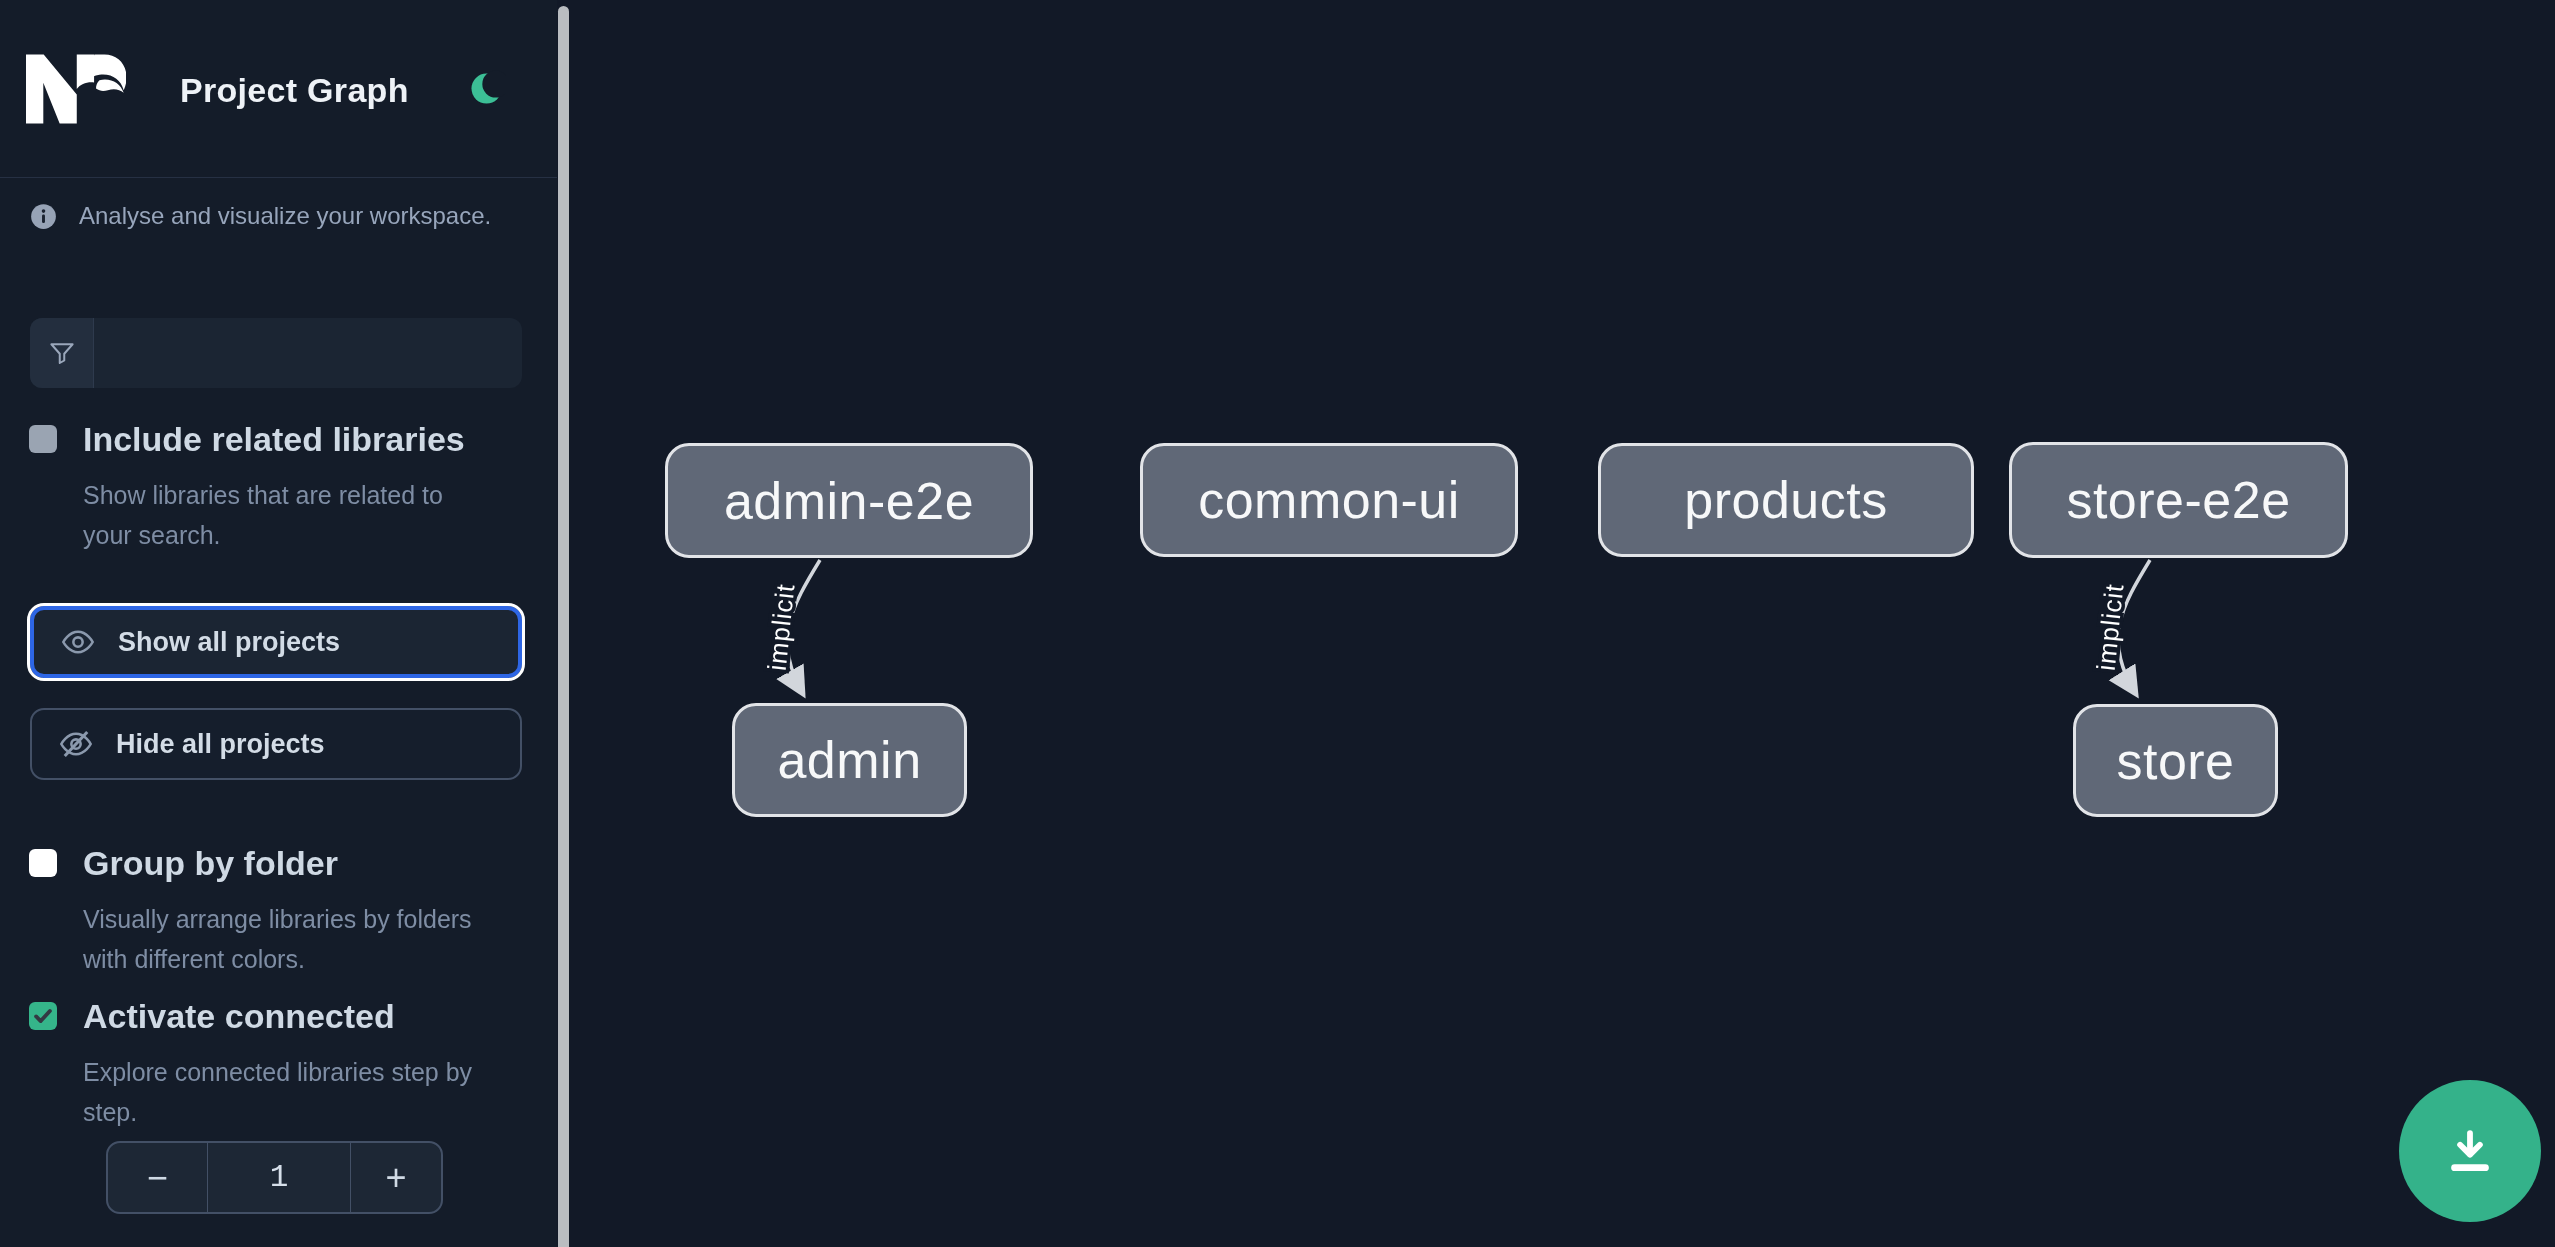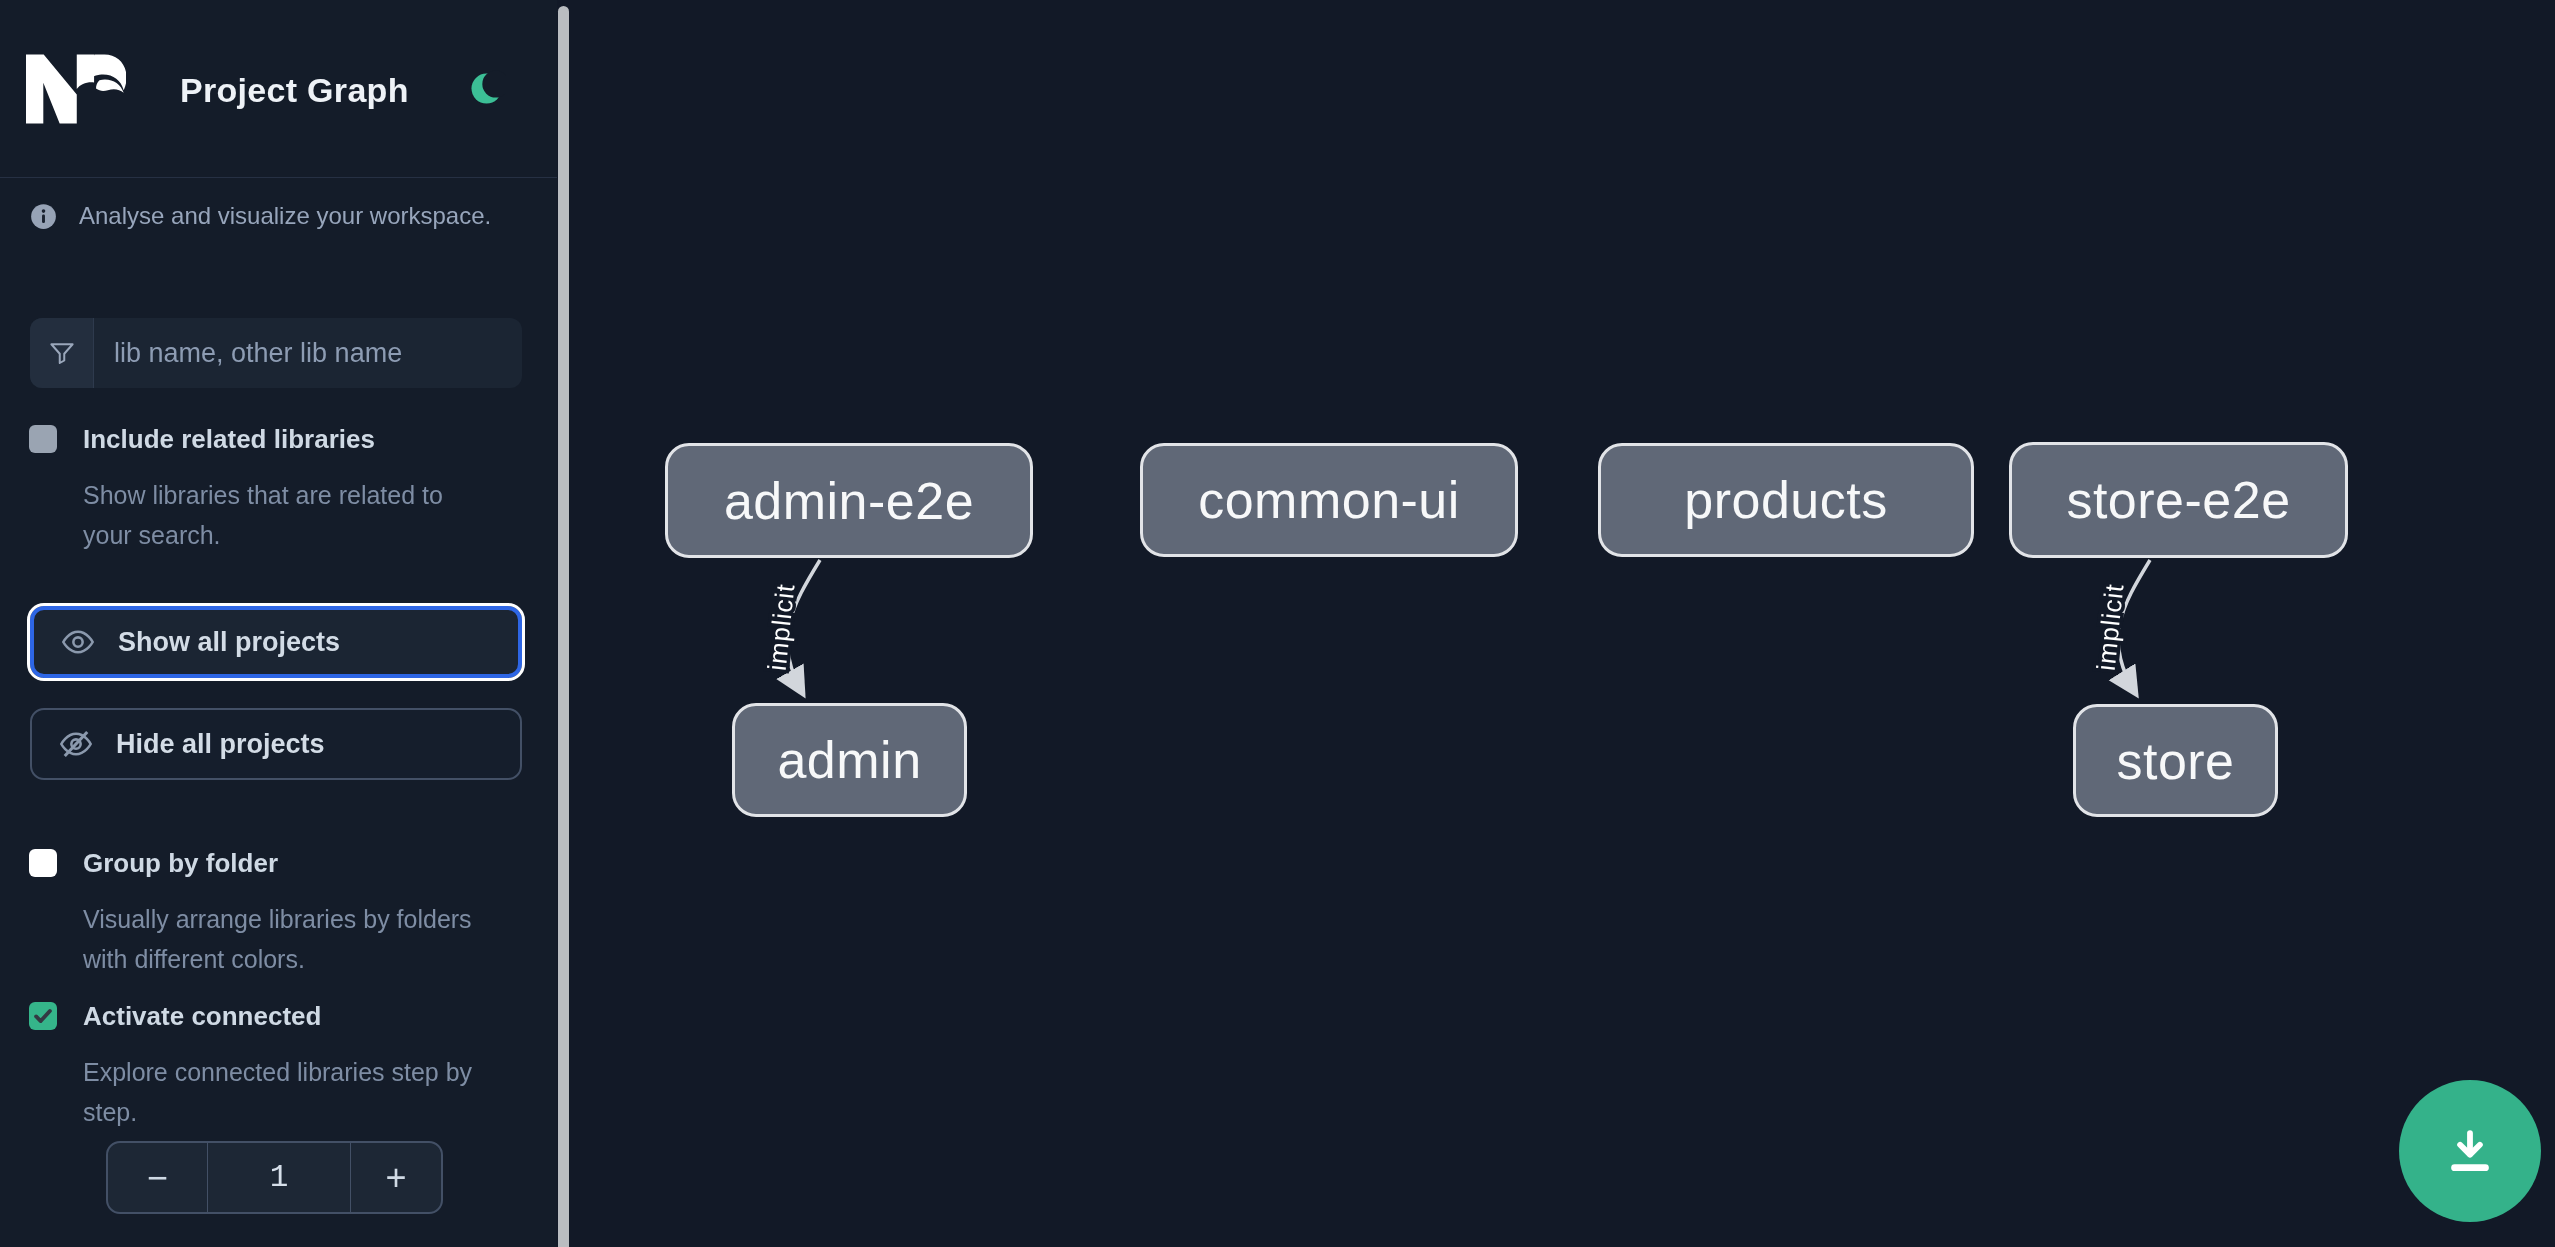--- a/index.html
+++ b/index.html
@@ -48,21 +48,21 @@
 
   .toggle { position:absolute; left:29px; width:500px; }
   .toggle .box {
     position:absolute; left:0; top:1px; width:28px; height:28px; border-radius:6px;
     cursor:pointer;
   }
   .box.muted { background:#9aa4b2; }
   .box.white { background:#ffffff; }
   .box.green { background:#35b58a; display:flex; align-items:center; justify-content:center; }
   .box.green svg { width:22px; height:22px; }
-  .toggle .lbl { margin-left:54px; font-size:26px; font-weight:700; color:#cfd9e4; line-height:30px; }
+  .toggle .lbl { margin-left:54px; font-size:34px; font-weight:700; color:#cfd9e4; line-height:30px; }
   .toggle .desc { margin-left:54px; margin-top:21px; font-size:25px; color:#7e8da4; line-height:40px; max-width:398px; }
 
   .side-btn {
     position:absolute; left:30px; width:492px; height:72px;
     border-radius:14px; background:#1b2533;
     display:flex; align-items:center; cursor:pointer;
     font-size:27px; font-weight:700; color:#d3dce6;
   }
   .side-btn .btn-icon { margin-left:26px; margin-right:22px; width:36px; height:36px; }
   .btn-focused { border:4px solid #2e66e5; outline:3px solid #ffffff; background:#1b2533; }
@@ -129,21 +129,20 @@
     </svg>
     <span class="info-text">Analyse and visualize your workspace.</span>
   </div>
 
   <div class="search">
     <div class="icon-cell">
       <svg width="30" height="30" viewBox="0 0 24 24" fill="none" stroke="#9aa7bb" stroke-width="1.6" stroke-linejoin="round" stroke-linecap="round">
         <path d="M3.5 5h17l-6.7 7.6V18l-3.6 2v-7.4L3.5 5z"></path>
       </svg>
     </div>
-    <input type="text" value="" placeholder="lib name, other lib name" style="">
   </div>
 
   <div class="toggle" style="top:424px">
     <div class="box muted"></div>
     <div class="lbl">Include related libraries</div>
     <div class="desc">Show libraries that are related to your search.</div>
   </div>
 
   <div class="side-btn btn-focused" style="top:606px">
     <svg class="btn-icon" viewBox="0 0 24 24" fill="none" stroke="#8b99ad" stroke-width="1.7">

